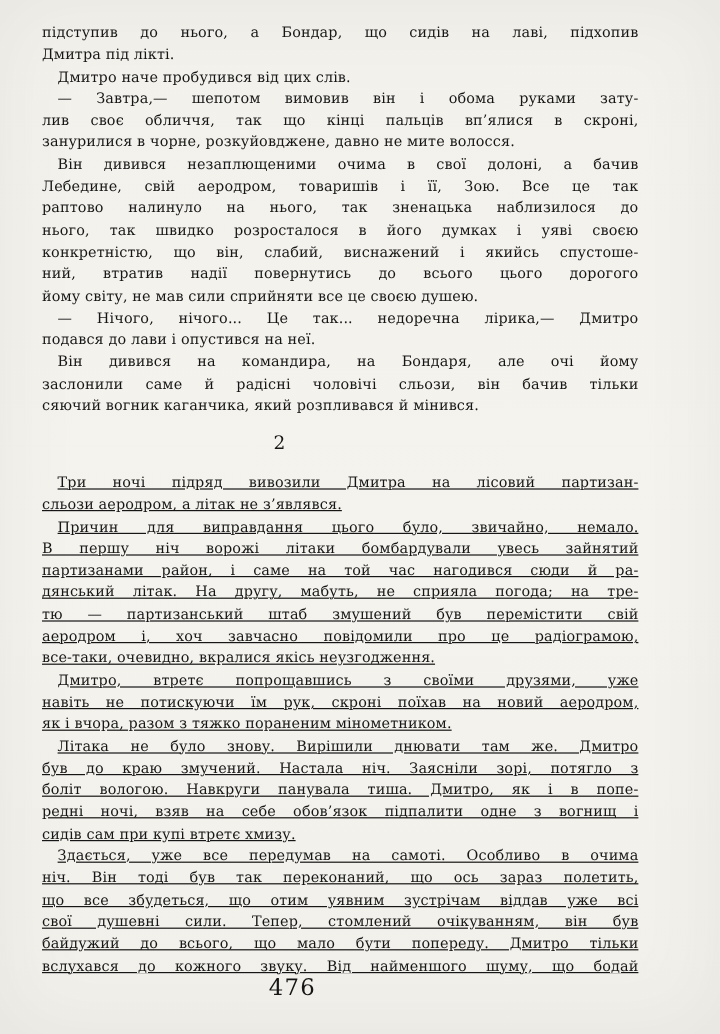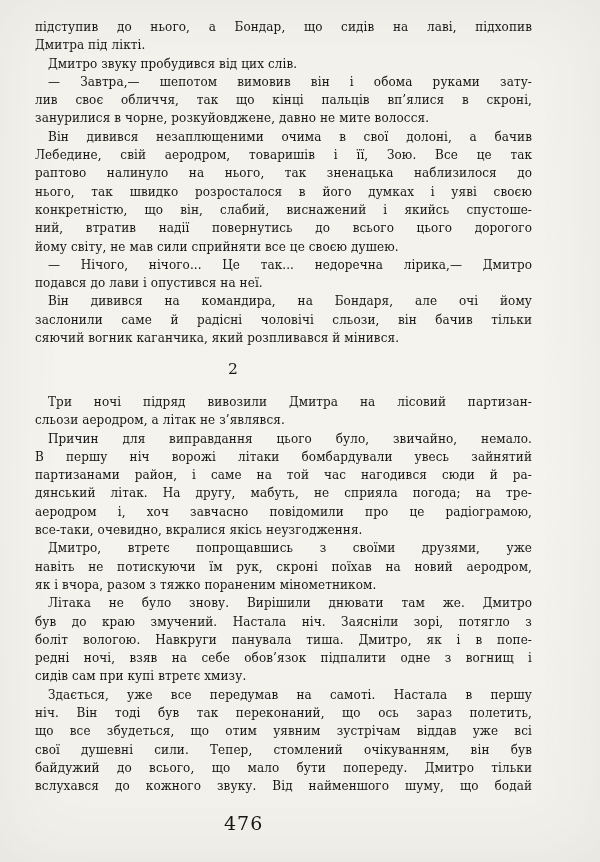--- a/index.html
+++ b/index.html
@@ -23,21 +23,21 @@
   }
   .textblock {
     position: absolute;
     left: 35px;
     width: 497px;
     font-size: 12px;
     line-height: 18.3px;
     letter-spacing: 0.1px;
   }
   #text-block-1 { top: 18px; }
-  #text-block-2 { top: 393px; }
+  #text-block-2 { top: 393px; text-decoration: underline; }
   .para { margin: 0; }
   .line {
     height: 18.3px;
     text-align: justify;
     text-align-last: justify;
     white-space: nowrap;
   }
   .line.end {
     text-align-last: left;
     white-space: normal;
@@ -70,21 +70,21 @@
 </head>
 <body>
 
 <div id="page">
   <div id="text-block-1" class="textblock">
       <div class="para">
         <div class="line">підступив до нього, а Бондар, що сидів на лаві, підхопив</div>
         <div class="line end">Дмитра під лікті.</div>
       </div>
       <div class="para indent">
-        <div class="line end">Дмитро звуку пробудився від цих слів.</div>
+        <div class="line end">Дмитро наче пробудився від цих слів.</div>
       </div>
       <div class="para indent">
         <div class="line">— Завтра,— шепотом вимовив він і обома руками зату-</div>
         <div class="line">лив своє обличчя, так що кінці пальців вп’ялися в скроні,</div>
         <div class="line end">занурилися в чорне, розкуйовджене, давно не мите волосся.</div>
       </div>
       <div class="para indent">
         <div class="line">Він дивився незаплющеними очима в свої долоні, а бачив</div>
         <div class="line">Лебедине, свій аеродром, товаришів і її, Зою. Все це так</div>
         <div class="line">раптово налинуло на нього, так зненацька наблизилося до</div>
@@ -107,37 +107,38 @@
   <div id="text-block-2" class="textblock">
       <div class="para indent">
         <div class="line">Три ночі підряд вивозили Дмитра на лісовий партизан-</div>
         <div class="line end">сльози аеродром, а літак не з’являвся.</div>
       </div>
       <div class="para indent">
         <div class="line">Причин для виправдання цього було, звичайно, немало.</div>
         <div class="line">В першу ніч ворожі літаки бомбардували увесь зайнятий</div>
         <div class="line">партизанами район, і саме на той час нагодився сюди й ра-</div>
         <div class="line">дянський літак. На другу, мабуть, не сприяла погода; на тре-</div>
+        <div class="line">тю — партизанський штаб змушений був перемістити свій</div>
         <div class="line">аеродром і, хоч завчасно повідомили про це радіограмою,</div>
         <div class="line end">все-таки, очевидно, вкралися якісь неузгодження.</div>
       </div>
       <div class="para indent">
         <div class="line">Дмитро, втретє попрощавшись з своїми друзями, уже</div>
         <div class="line">навіть не потискуючи їм рук, скроні поїхав на новий аеродром,</div>
         <div class="line end">як і вчора, разом з тяжко пораненим мінометником.</div>
       </div>
       <div class="para indent">
         <div class="line">Літака не було знову. Вирішили днювати там же. Дмитро</div>
         <div class="line">був до краю змучений. Настала ніч. Заясніли зорі, потягло з</div>
         <div class="line">боліт вологою. Навкруги панувала тиша. Дмитро, як і в попе-</div>
         <div class="line">редні ночі, взяв на себе обов’язок підпалити одне з вогнищ і</div>
         <div class="line end">сидів сам при купі втретє хмизу.</div>
       </div>
       <div class="para indent">
-        <div class="line">Здається, уже все передумав на самоті. Настала в першу</div>
+        <div class="line">Здається, уже все передумав на самоті. Особливо в очима</div>
         <div class="line">ніч. Він тоді був так переконаний, що ось зараз полетить,</div>
         <div class="line">що все збудеться, що отим уявним зустрічам віддав уже всі</div>
         <div class="line">свої душевні сили. Тепер, стомлений очікуванням, він був</div>
         <div class="line">байдужий до всього, що мало бути попереду. Дмитро тільки</div>
         <div class="line">вслухався до кожного звуку. Від найменшого шуму, що бодай</div>
       </div>
     </div>
   <div id="page-number">476</div>
 </div>
 

